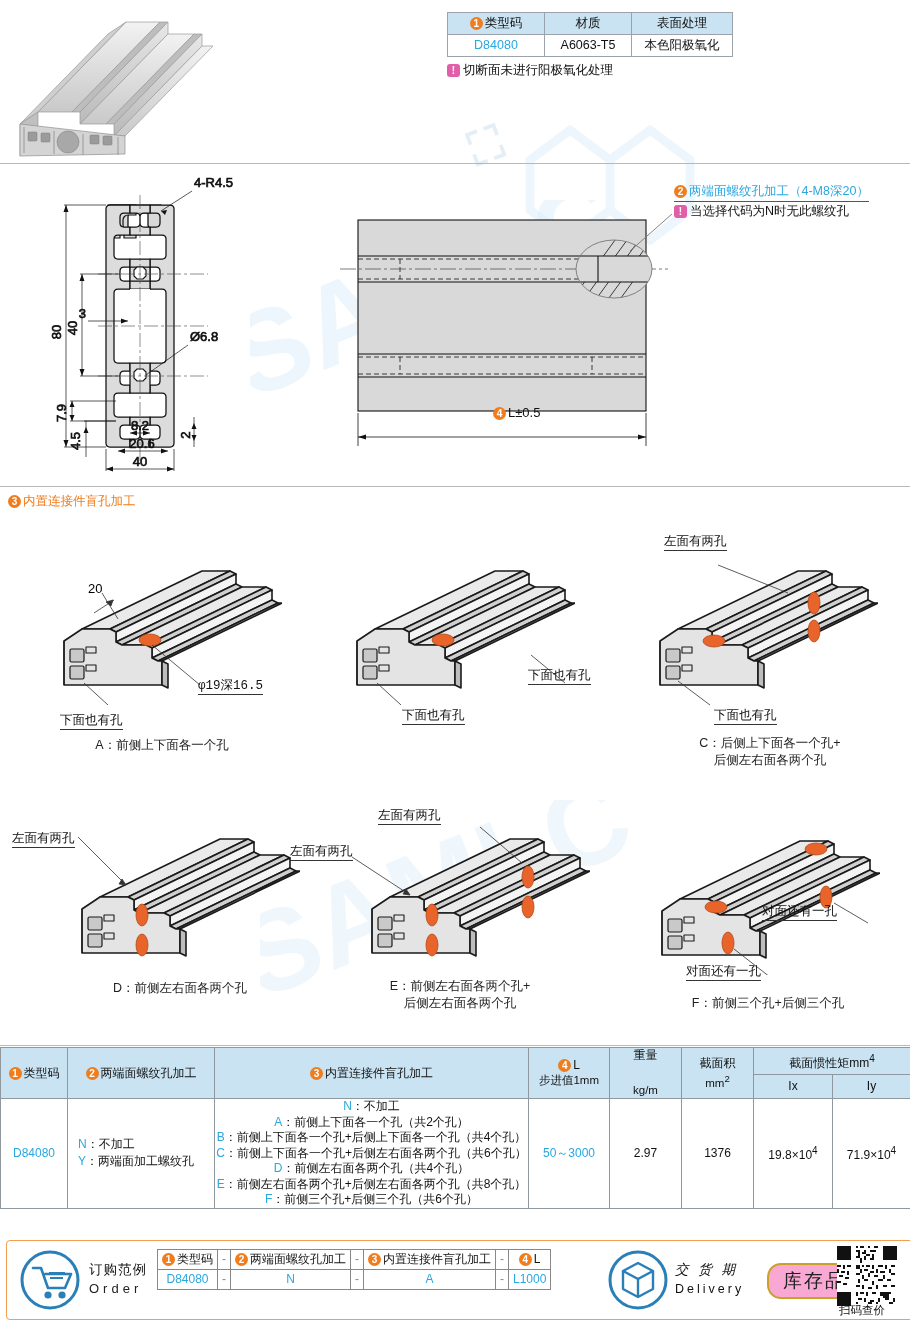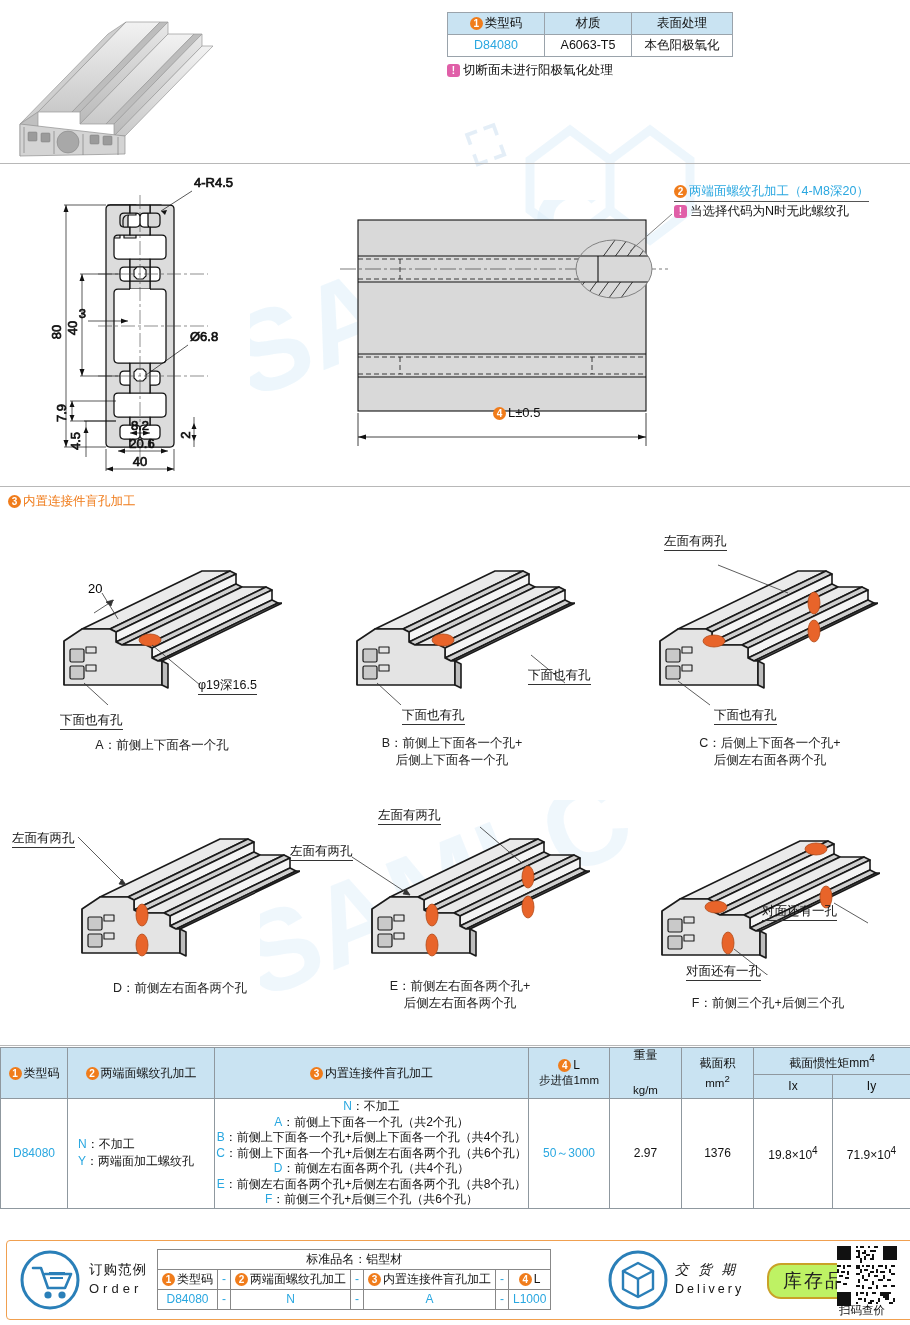--- a/index.html
+++ b/index.html
@@ -46,21 +46,21 @@
   #drawSection{position:absolute;left:0;top:163px;width:910px;height:322px;
                border-top:1px solid #b8b8b8;border-bottom:1px solid #b8b8b8;}
 
   
   #holeSection{position:absolute;left:0;top:485px;width:910px;height:560px;
                border-bottom:1px solid #b8b8b8;}
   #holeTitle{position:absolute;left:8px;top:8px;font-size:12.5px;}
   .viewCap{position:absolute;font-size:12.5px;text-align:center;color:#222;
            line-height:17px;width:260px;}
   .leadertxt{position:absolute;font-size:12.5px;white-space:nowrap;
-             border-bottom:1px solid #333;padding-bottom:0px;}
+             border-bottom:1px solid #333;padding-bottom:0px;font-family:Liberation Mono, monospace;}
 
   
   #specWrap{position:absolute;left:0;top:1047px;width:910px;}
   #specTable{border-collapse:collapse;width:910px;font-size:12px;
              table-layout:fixed;}
   #specTable th,#specTable td{border:1px solid #8f989f;padding:0;}
   #specTable th{background:#c9e3f2;font-weight:normal;text-align:center;
                 line-height:15px;height:17px;}
   #specTable td{background:#fff;text-align:center;vertical-align:middle;}
   .optList{text-align:left;padding:3px 4px 3px 6px;line-height:15.5px;
@@ -68,21 +68,21 @@
   .optList div{white-space:nowrap;}
 
   
   #orderSection{position:absolute;left:6px;top:1240px;width:898px;height:78px;
                 border:1px solid #f0a050;border-radius:4px;background:#fff;padding-left:41px;}
   #orderTable{position:absolute;left:150px;top:8px;border-collapse:collapse;
               font-size:12px;}
   #orderTable td{border:1px solid #888;padding:1px 4px;text-align:center;
                  height:17px;line-height:17px;white-space:nowrap;}
   .stockBadge{position:absolute;border:2px solid #c9a227;border-radius:14px;
-              background:#bef264;color:#222;font-size:19px;padding:3px 14px;
+              background:#f9a8d4;color:#222;font-size:19px;padding:3px 14px;
               letter-spacing:2px;}
   .qrLabel{position:absolute;font-size:11.5px;}
 
   svg{display:block;}
 </style>
 </head>
 <body>
 
 <div class="page">
 
@@ -460,24 +460,20 @@
     <svg class="abs" style="left:345px;top:70px;width:230px;height:150px;">
       <use href="#bar3d" width="230" height="150"></use>
       <ellipse cx="98" cy="85" rx="11" ry="6" fill="#e8642a" stroke="#b24a18" stroke-width="0.8"></ellipse>
       <g stroke="#333" stroke-width="0.8" fill="none">
         <line x1="186" y1="100" x2="220" y2="128"></line>
         <line x1="32" y1="128" x2="56" y2="150"></line>
       </g>
     </svg>
     <div class="leadertxt abs" style="left:528px;top:182px;">下面也有孔</div>
     <div class="leadertxt abs" style="left:402px;top:222px;">下面也有孔</div>
-    <div class="viewCap" style="left:322px;top:250px;">
-      <div>B：前侧上下面各一个孔+</div>
-      <div>后侧上下面各一个孔</div>
-    </div>
 
     <svg class="abs" style="left:648px;top:60px;width:230px;height:165px;">
       <use href="#bar3d" width="230" height="150" y="10"></use>
       <ellipse cx="66" cy="96" rx="11" ry="6" fill="#e8642a" stroke="#b24a18" stroke-width="0.8"></ellipse>
       <ellipse cx="166" cy="58" rx="6" ry="11" fill="#e8642a" stroke="#b24a18" stroke-width="0.8"></ellipse>
       <ellipse cx="166" cy="86" rx="6" ry="11" fill="#e8642a" stroke="#b24a18" stroke-width="0.8"></ellipse>
       <g stroke="#333" stroke-width="0.8" fill="none">
         <line x1="70" y1="20" x2="140" y2="48"></line>
         <line x1="30" y1="136" x2="62" y2="160"></line>
       </g>
@@ -620,23 +616,20 @@
       <line x1="30" y1="24" x2="46" y2="24" stroke="#2a7fb8" stroke-width="2"></line>
       <line x1="31" y1="29" x2="44" y2="29" stroke="#2a7fb8" stroke-width="2"></line>
       <circle cx="29" cy="46" r="3.6" fill="#2a7fb8"></circle>
       <circle cx="43" cy="46" r="3.6" fill="#2a7fb8"></circle>
     </svg>
     <div class="abs" style="left:82px;top:20px;font-size:13.5px;letter-spacing:1px;">订购范例</div>
     <div class="abs" style="left:82px;top:40px;font-size:13px;letter-spacing:4px;color:#222;">Order</div>
 
     <table id="orderTable">
       <tbody>
-          <tr>
-        <td colspan="7" style="border:1px solid #888;text-align:center;font-size:12px;">标准品名：铝型材</td>
-      </tr>
       <tr>
         <td>
           <span class="num">1</span><span>类型码</span>
         </td>
         <td class="blue">-</td>
         <td>
           <span class="num">2</span><span>两端面螺纹孔加工</span>
         </td>
         <td class="blue">-</td>
         <td>

